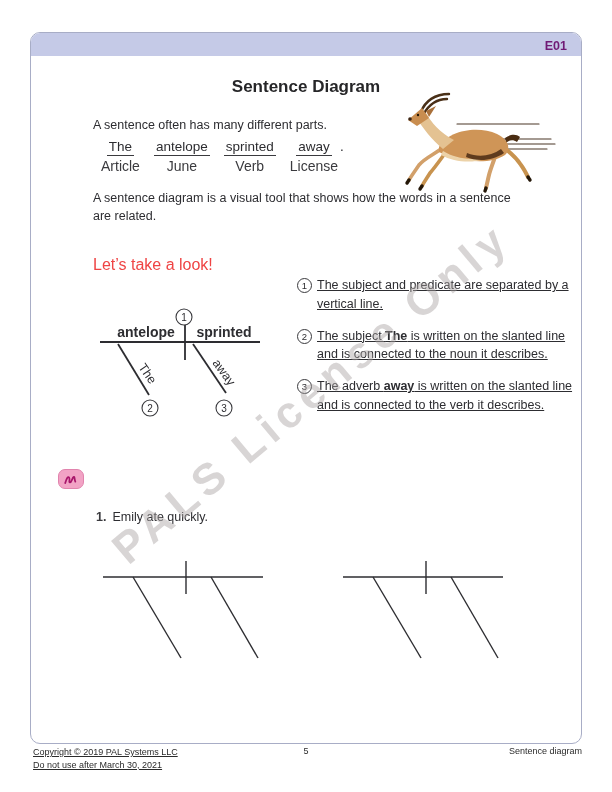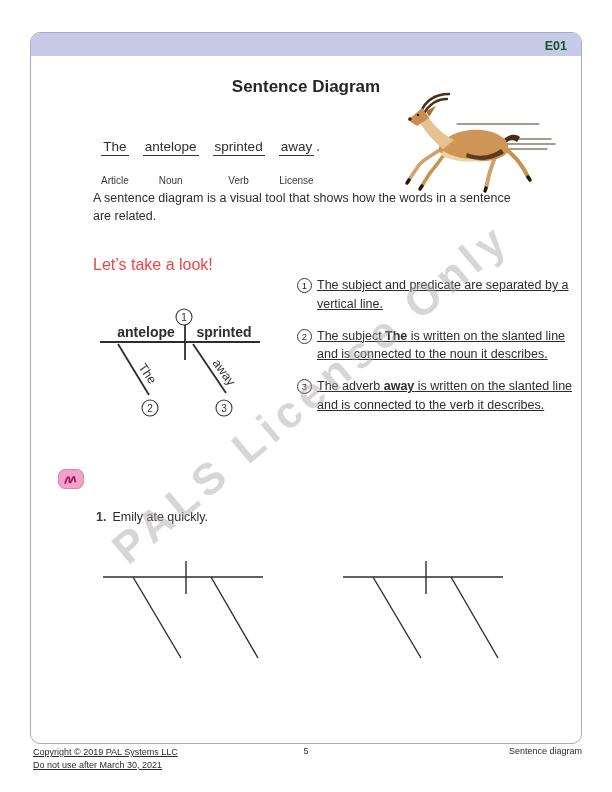--- a/index.html
+++ b/index.html
@@ -6,31 +6,31 @@
   html,body { width:612px; height:792px; background:#ffffff;
               font-family:"Liberation Sans", sans-serif; color:#2d2d31; }
   body { position:relative; overflow:hidden; }
 
   .page-card { position:absolute; left:30px; top:32px; width:552px; height:712px;
                border:1.5px solid #a8adc6; border-radius:10px; background:#fff; overflow:hidden; }
 
   .header-bar { position:absolute; left:0; top:0; width:100%; height:23px;
                 background:#c5cae7; border-radius:8px 8px 0 0;
                 text-align:right; padding-right:14px; line-height:23px; }
-  .header-code { font-weight:bold; font-size:12.5px; color:#14532d; }
+  .header-code { font-weight:bold; font-size:12.5px; color:#701a75; }
 
   .title { position:absolute; left:0; top:44px; width:100%; text-align:center;
            font-size:17px; font-weight:bold; color:#262628; }
 
   .intro { position:absolute; left:62px; top:85px; font-size:12.5px; }
 
   .example-row { position:absolute; left:70px; top:106px; display:flex; gap:14px; }
   .word-col { display:flex; flex-direction:column; align-items:center; }
   .ex-word { font-size:13.5px; color:#2d2d31; border-bottom:1.2px solid #3a3a3e; padding:0 2px 1px; }
-  .ex-part { font-size:10px; margin-top:19px; color:#3a3a3e; }
+  .ex-part { font-size:14px; margin-top:2px; color:#3a3a3e; }
   .ex-period { font-size:13.5px; align-self:flex-start; margin-left:-12px; }
 
   .antelope-wrap { position:absolute; left:348px; top:58px; width:178px; height:108px; }
 
   .description { position:absolute; left:62px; top:156px; width:438px;
                  font-size:12.5px; line-height:1.45; }
 
   .look-prompt { position:absolute; left:62px; top:223px; font-size:16px; color:#ef4444; }
 
   .diagram-wrap { position:absolute; left:45px; top:262px; width:212px; height:132px; }
@@ -72,29 +72,30 @@
 <body>
 
 <div class="page-card">
 
   <div class="header-bar">
     <span class="header-code">E01</span>
   </div>
 
   <div class="title">Sentence Diagram</div>
 
+  <div class="intro">A sentence often has many different parts.</div>
 
   <div class="example-row">
     <div class="word-col">
       <span class="ex-word">The</span>
       <span class="ex-part">Article</span>
     </div>
     <div class="word-col">
       <span class="ex-word">antelope</span>
-      <span class="ex-part">Noun</span>
+      <span class="ex-part">June</span>
     </div>
     <div class="word-col">
       <span class="ex-word">sprinted</span>
       <span class="ex-part">Verb</span>
     </div>
     <div class="word-col">
       <span class="ex-word">away</span>
       <span class="ex-part">License</span>
     </div>
     <span class="ex-period">.</span>

